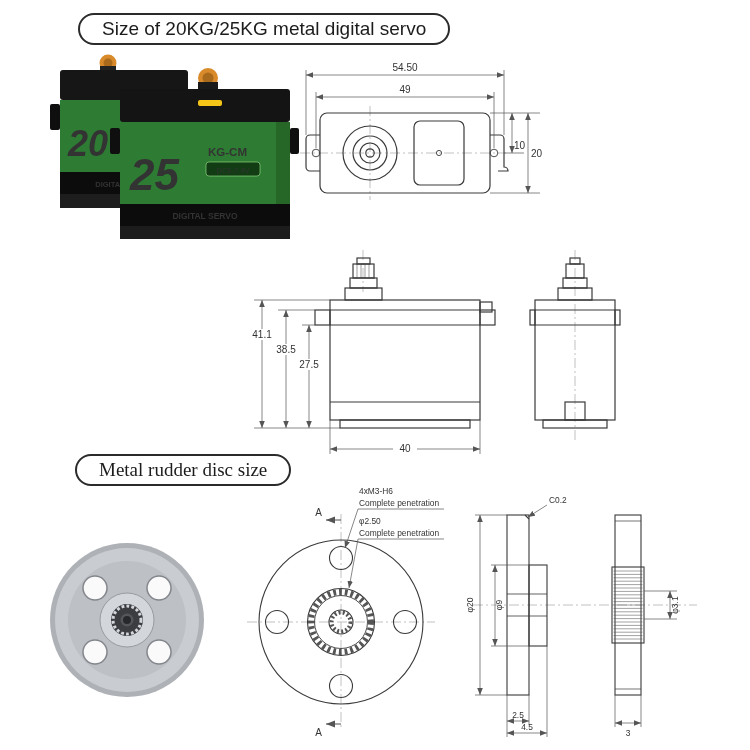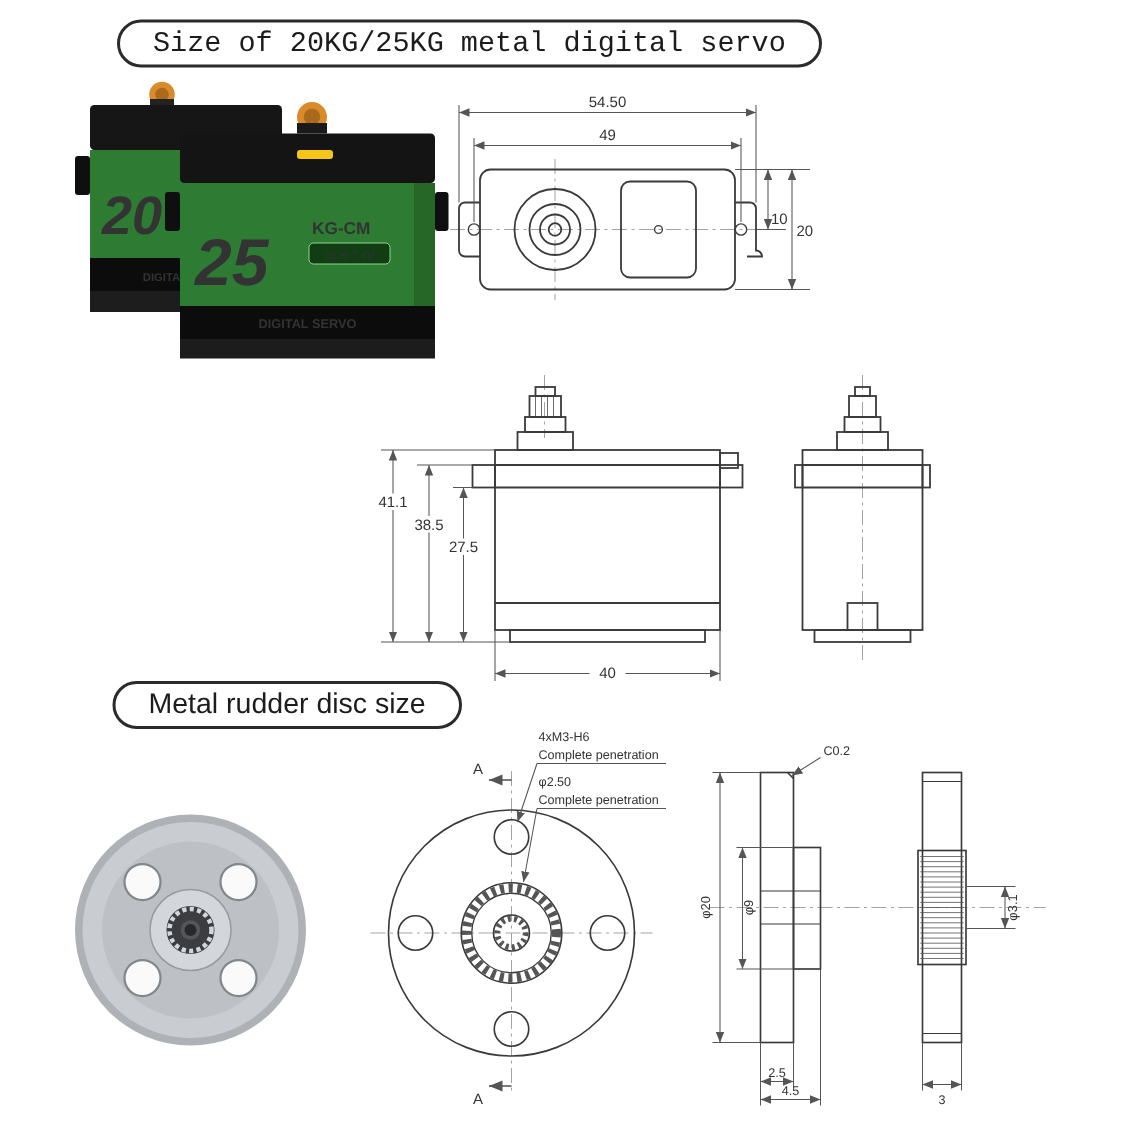--- a/index.html
+++ b/index.html
@@ -20,21 +20,21 @@
 <div class="canvas">
 
   <svg width="0" height="0">
     <defs>
       <marker id="dimarrow" viewBox="0 0 10 10" refX="10" refY="5" markerWidth="10" markerHeight="10" orient="auto-start-reverse">
           <path d="M0,1 L10,5 L0,9 z" fill="#555"></path>
         </marker>
     </defs>
   </svg>
 
-  <div class="pill" style="left:78px;top:13px;font-family:Liberation Mono, monospace;">
+  <div class="pill" style="left:78px;top:13px;">
     <span>Size of 20KG/25KG metal digital servo</span>
   </div>
 
   <svg style="left:48px;top:52px;" width="252" height="190" viewBox="0 0 252 190">
 
     <g>
       <circle cx="60" cy="11" r="8.5" fill="#d98b2b"></circle>
       <circle cx="60" cy="11" r="4.5" fill="#a96a1c"></circle>
       <rect x="52" y="14" width="16" height="6" fill="#222"></rect>
       <rect x="12" y="18" width="128" height="30" rx="3" fill="#161616"></rect>
@@ -157,21 +157,21 @@
       <text class="dimtxt" x="32" y="96" text-anchor="middle">41.1</text>
       <rect x="43" y="102" width="26" height="11" fill="#fff"></rect>
       <text class="dimtxt" x="56" y="111" text-anchor="middle">38.5</text>
       <rect x="66" y="117" width="26" height="11" fill="#fff"></rect>
       <text class="dimtxt" x="79" y="126" text-anchor="middle">27.5</text>
       <rect x="163" y="201" width="24" height="11" fill="#fff"></rect>
       <text class="dimtxt" x="175" y="210" text-anchor="middle">40</text>
     </g>
   </svg>
 
-  <div class="pill" style="left:75px;top:454px;">
+  <div class="pill" style="left:75px;top:454px;font-family:Liberation Serif, serif;">
     <span>Metal rudder disc size</span>
   </div>
 
   <svg style="left:45px;top:538px;" width="165" height="165" viewBox="0 0 165 165">
     <circle cx="82" cy="82" r="77" fill="#aeb1b6"></circle>
     <circle cx="82" cy="82" r="72" fill="#c9ccd1"></circle>
     <circle cx="82" cy="82" r="59" fill="#bdc0c5"></circle>
     <g>
       <circle cx="114" cy="50" r="12" fill="#fafafb" stroke="#83868b" stroke-width="1.5"></circle>
       <circle cx="50" cy="50" r="12" fill="#fafafb" stroke="#83868b" stroke-width="1.5"></circle>

